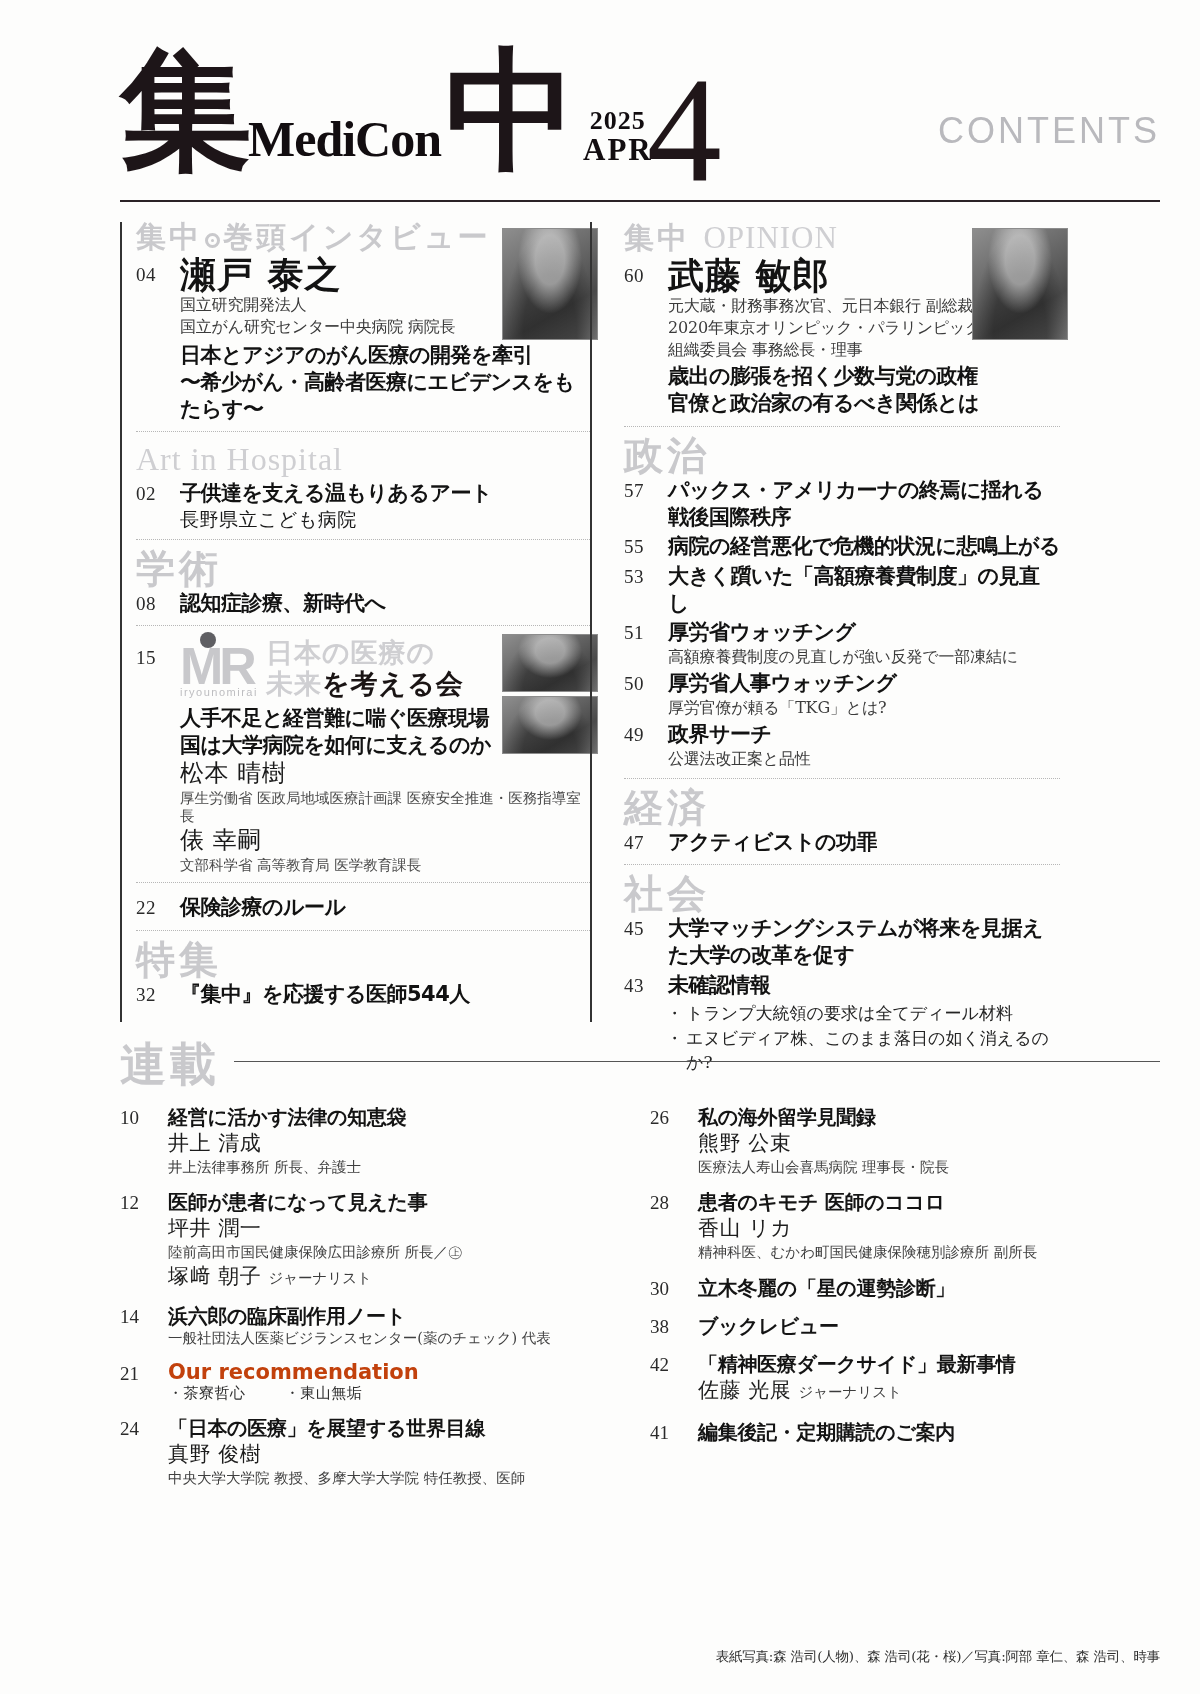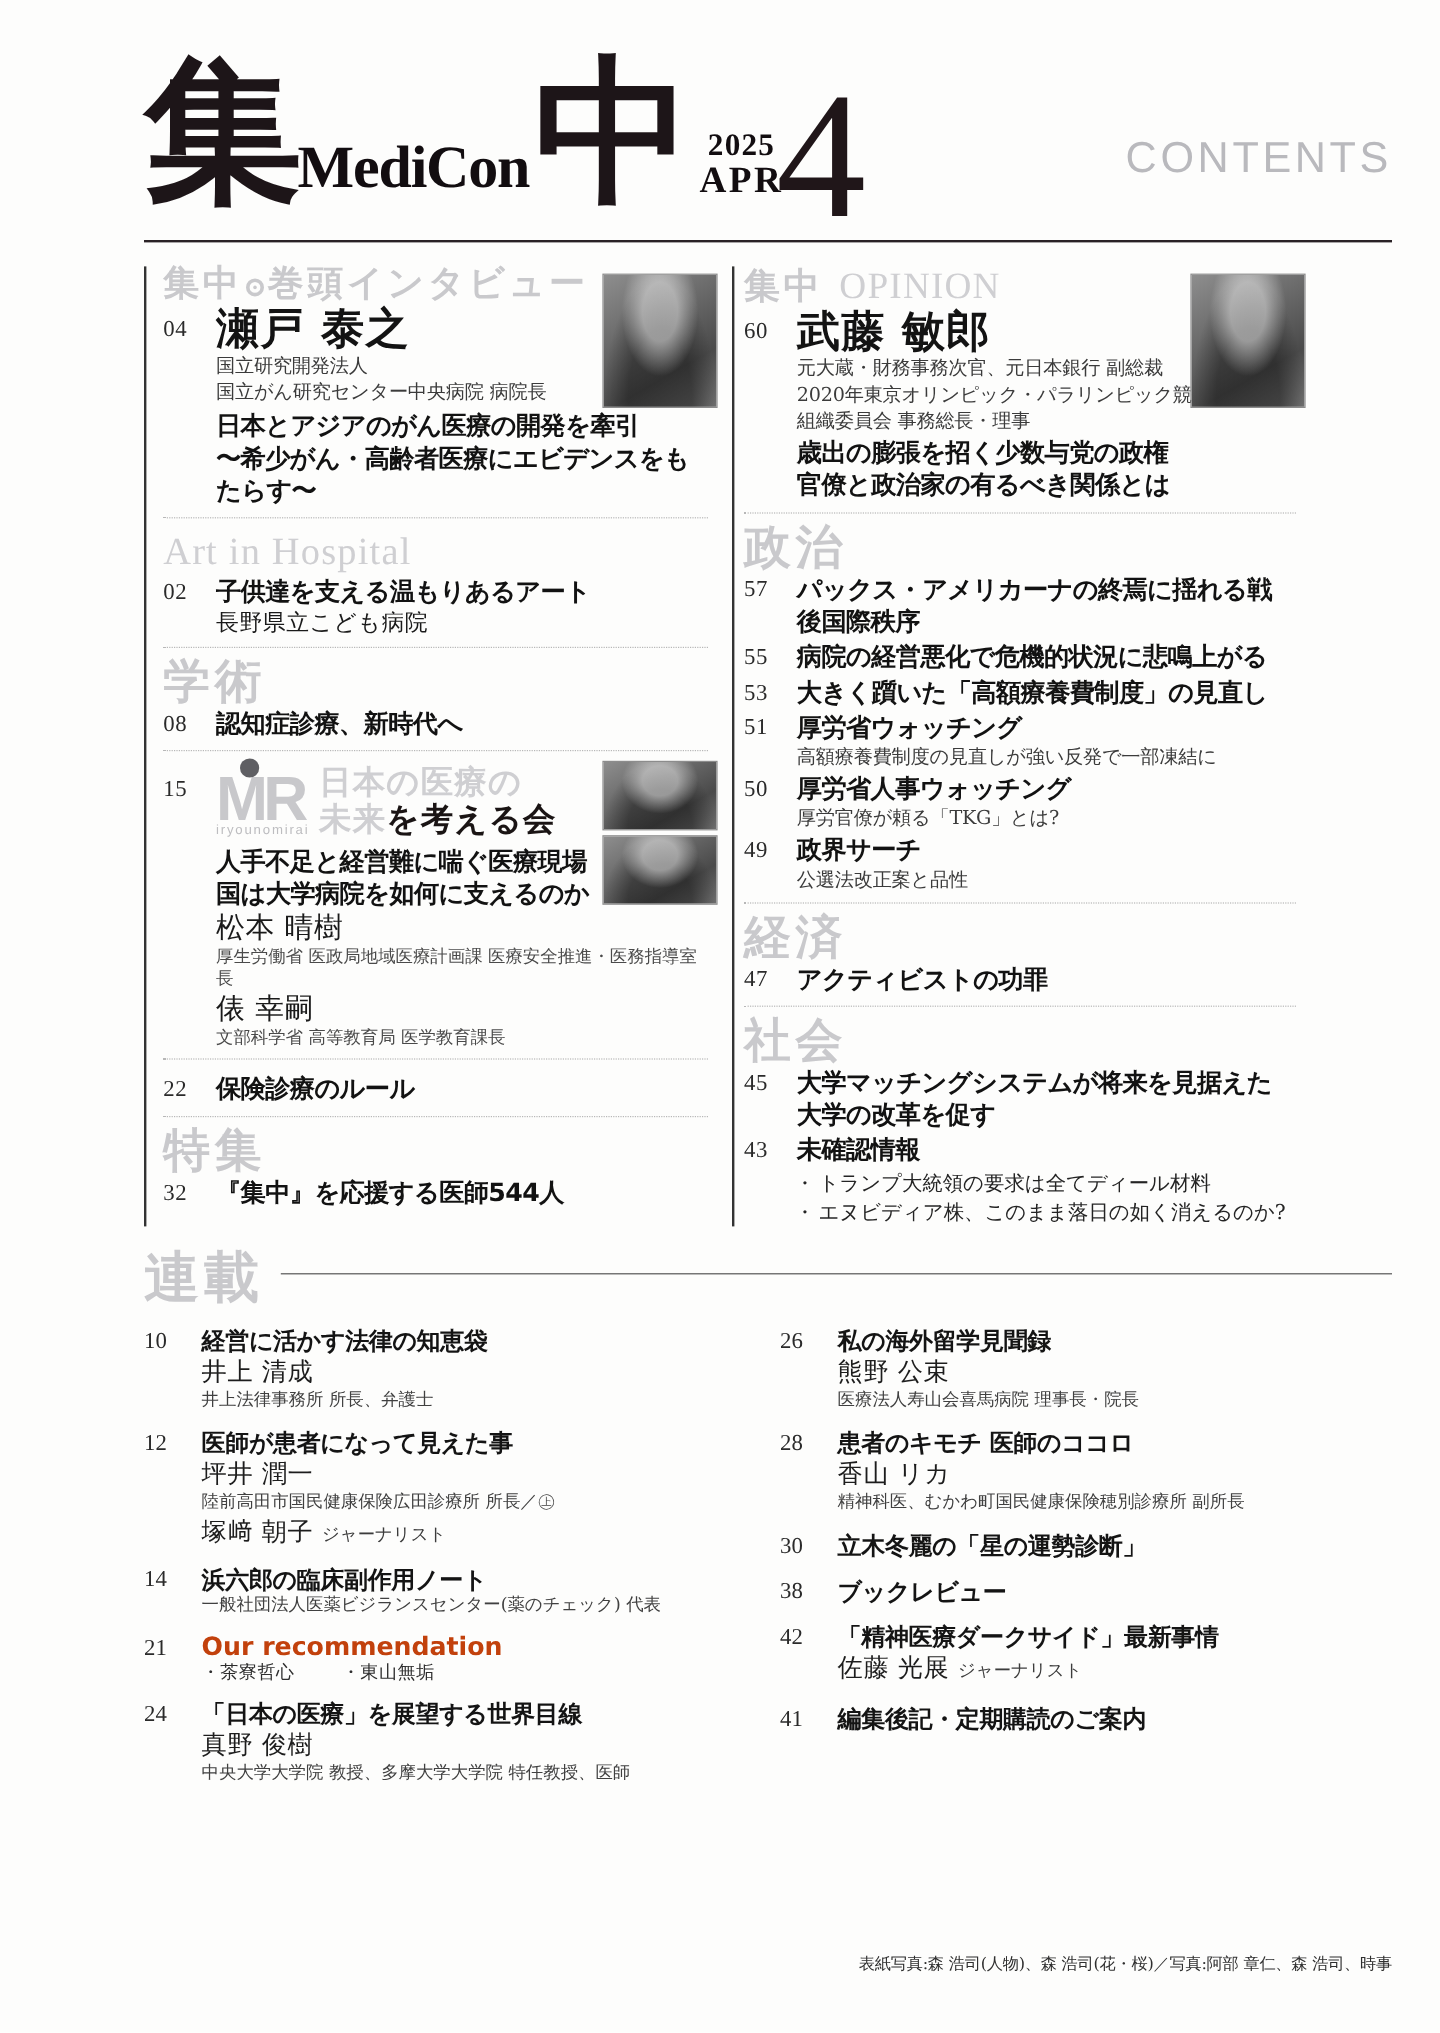--- a/index.html
+++ b/index.html
@@ -104,21 +104,21 @@
   
   .toc-grid {
     display: flex;
     margin: 12px 40px 0 120px;
     height: 800px;
   }
   .col {
     position: relative;
   }
   .col-left  { width: 470px; border-left: 2px solid #333; padding-left: 14px; }
-  .col-right { width: 470px; border-left: 2px solid #333; padding-left: 8px; margin-left: 20px;}
+  .col-right { width: 470px; border-left: 2px solid #333; padding-left: 32px; }
 
   .sec { position: relative; padding-bottom: 8px; }
   .sec + .sec { border-top: 1px dotted #b7b7b7; padding-top: 9px; }
 
   .sec-head-gray {
     font-family: "DejaVu Serif", "Liberation Serif", serif;
     color: #c9c9cc;
     font-weight: 700;
     line-height: 1.0;
   }
@@ -319,21 +319,21 @@
   }
   .s-rec-items{
     font-family:"DejaVu Serif","Liberation Serif",serif;
     font-size:15px; color:#2e2e2e; letter-spacing:0.5px;
   }
   .s-rec-items span { margin-right: 34px; }
 
   .credit {
     position: absolute;
     right: 40px;
-    bottom: 48px;
+    bottom: 28px;
     font-family: "DejaVu Serif", "Liberation Serif", serif;
     font-size: 13.5px;
     color: #2f2f2f;
     letter-spacing: -0.2px;
   }
 </style>
 </head>
 <body>
 
 <div class="page">

